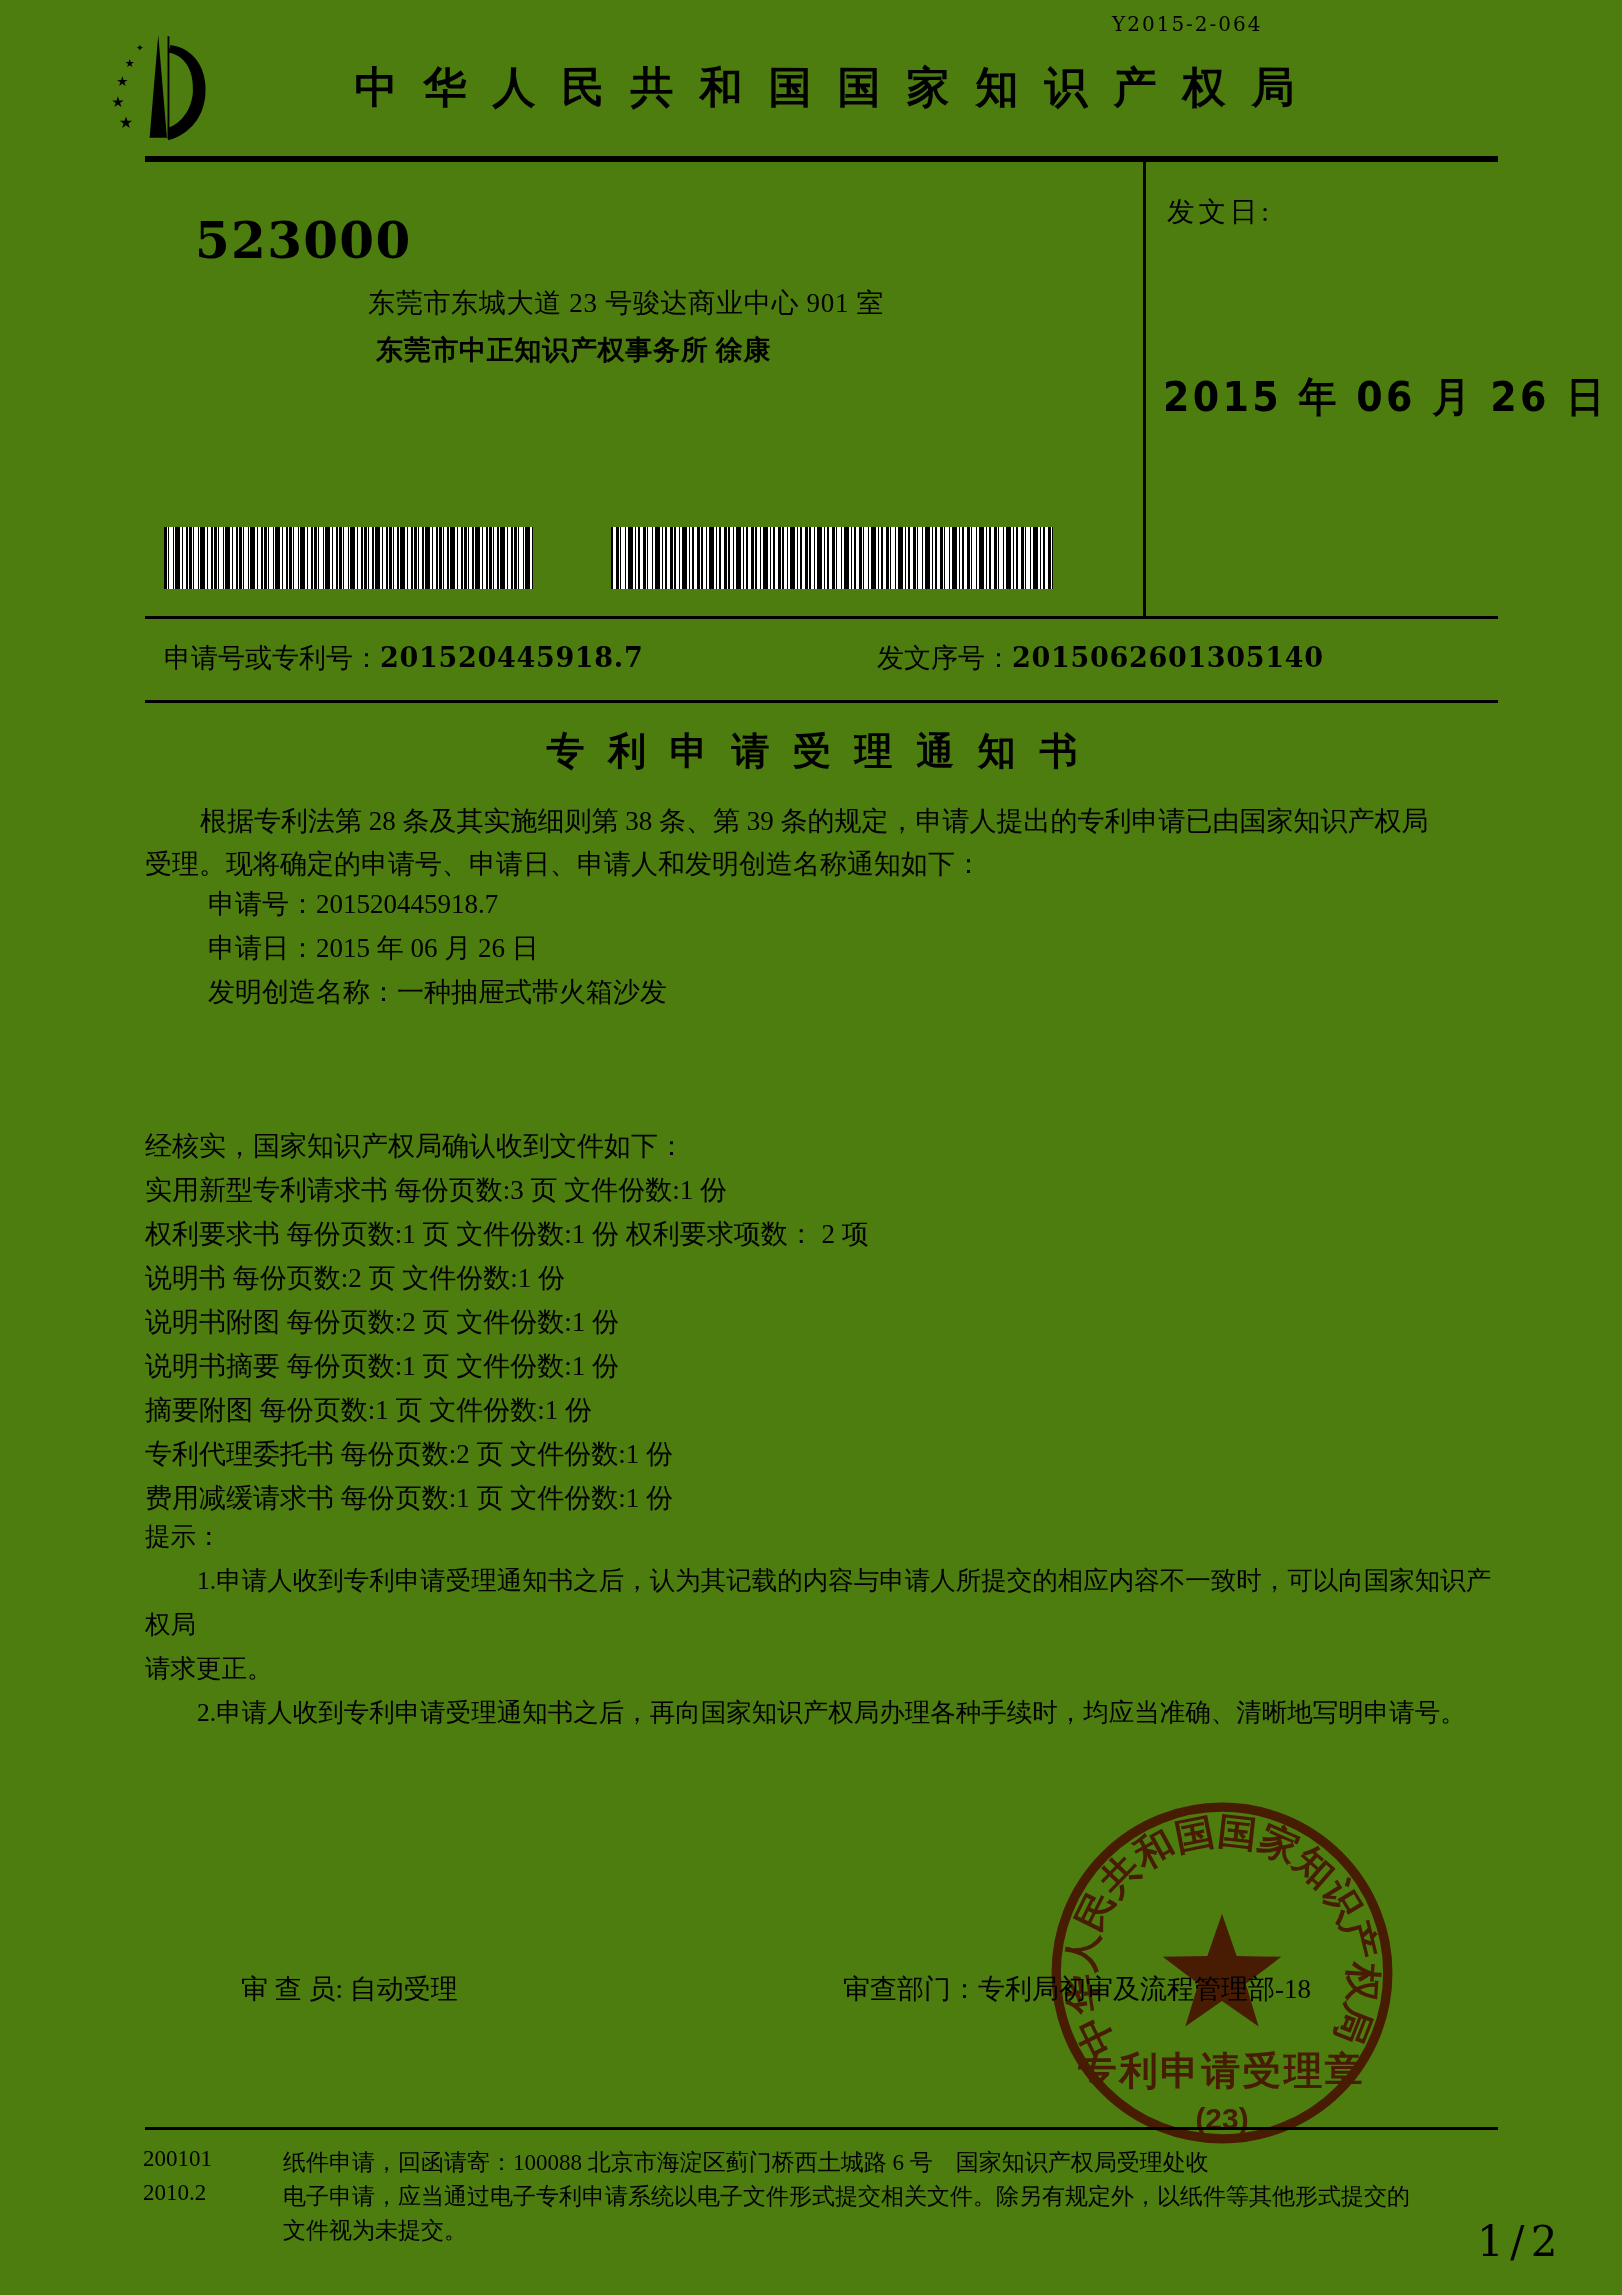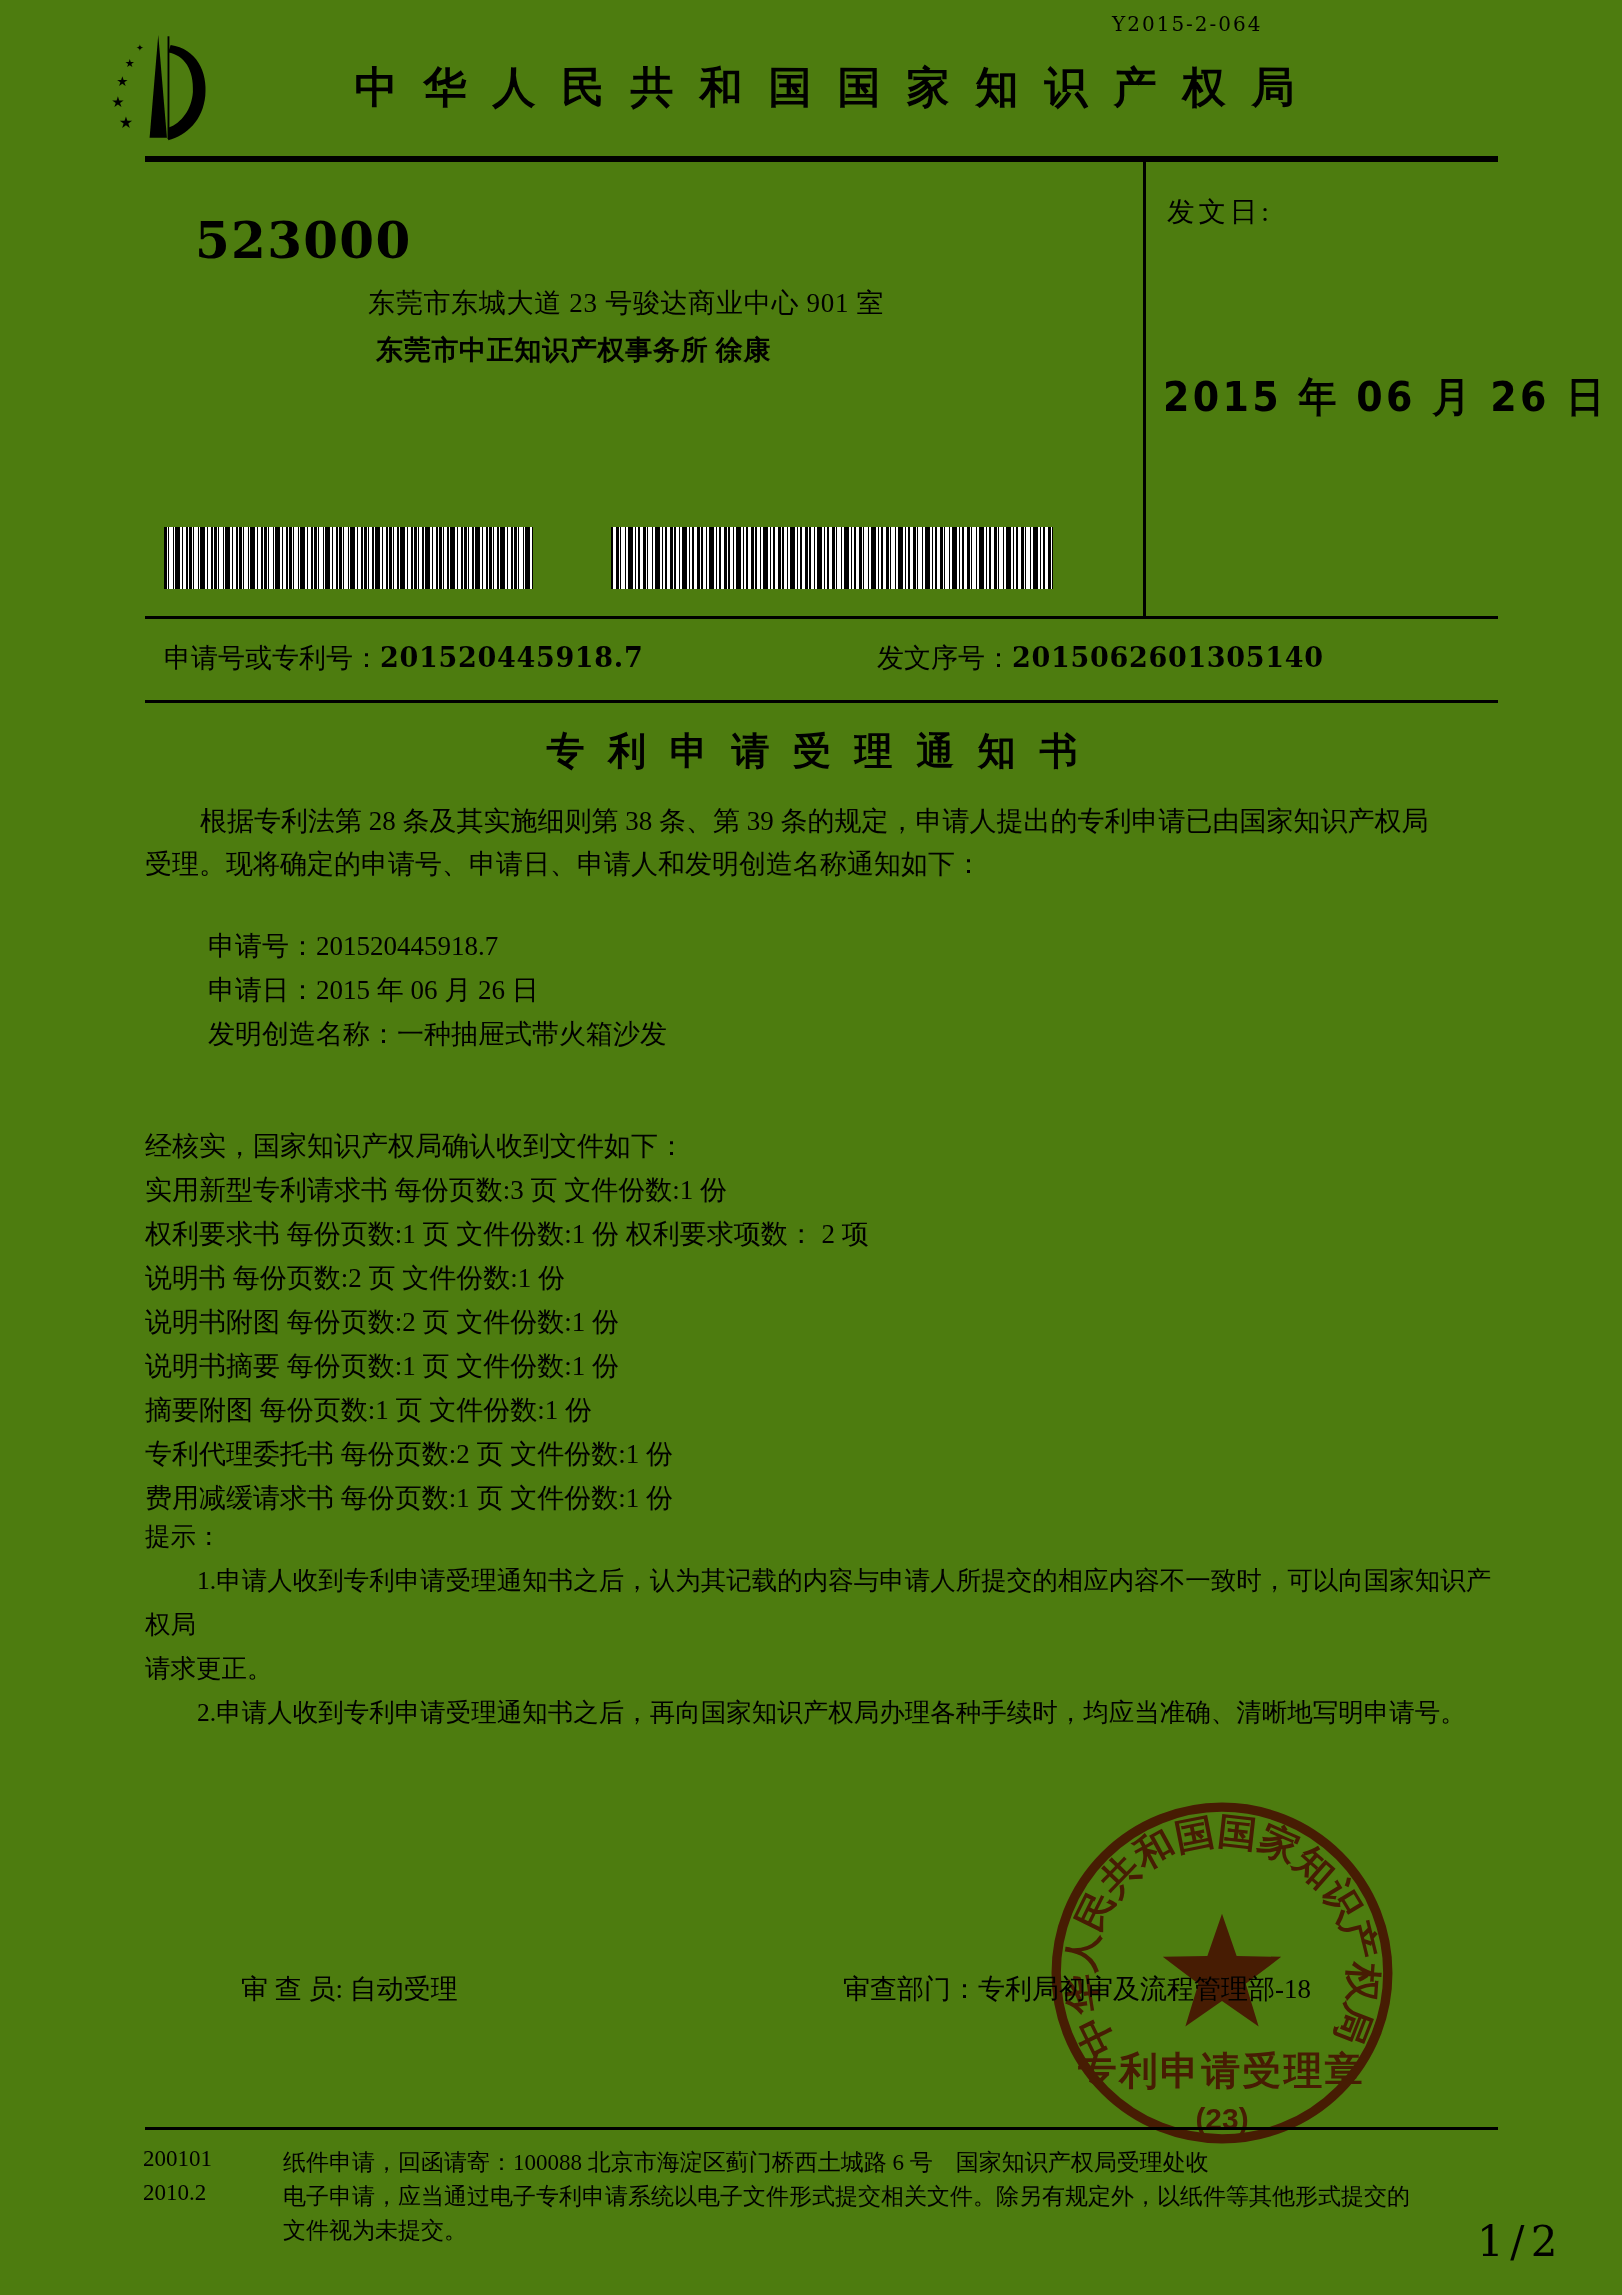--- a/index.html
+++ b/index.html
@@ -73,21 +73,21 @@
   
   .notice-title{
     position:absolute;left:321px;top:726px;width:982px;
     text-align:center;font-weight:bold;font-size:38px;letter-spacing:23.6px;text-indent:23.6px;
     font-family:"Liberation Sans","DejaVu Sans",sans-serif;
     white-space:nowrap;
   }
   .body-text{font-size:27px;line-height:43px;}
   .intro{position:absolute;left:145px;top:800px;width:1355px;}
   .intro .indent{text-indent:55px;}
-  .app-items{position:absolute;left:208px;top:924px;width:1289px;font-size:27px;line-height:44px;}
+  .app-items{position:absolute;left:208px;top:882px;width:1289px;font-size:27px;line-height:44px;}
   .received{position:absolute;left:145px;top:1124px;width:1355px;font-size:27px;line-height:44px;font-family:Liberation Serif, serif;}
   .tips{position:absolute;left:145px;top:1515px;width:1360px;font-size:25.5px;line-height:44px;}
   .tips .indent{text-indent:52px;}
   
   .review-examiner{position:absolute;left:241px;top:1971px;font-size:27px;white-space:nowrap;}
   .review-dept{position:absolute;left:843px;top:1971px;font-size:27px;white-space:nowrap;}
   
   .seal{
     position:absolute;left:1035px;top:1785px;width:374px;height:376px;
     mix-blend-mode:multiply;opacity:0.93;

